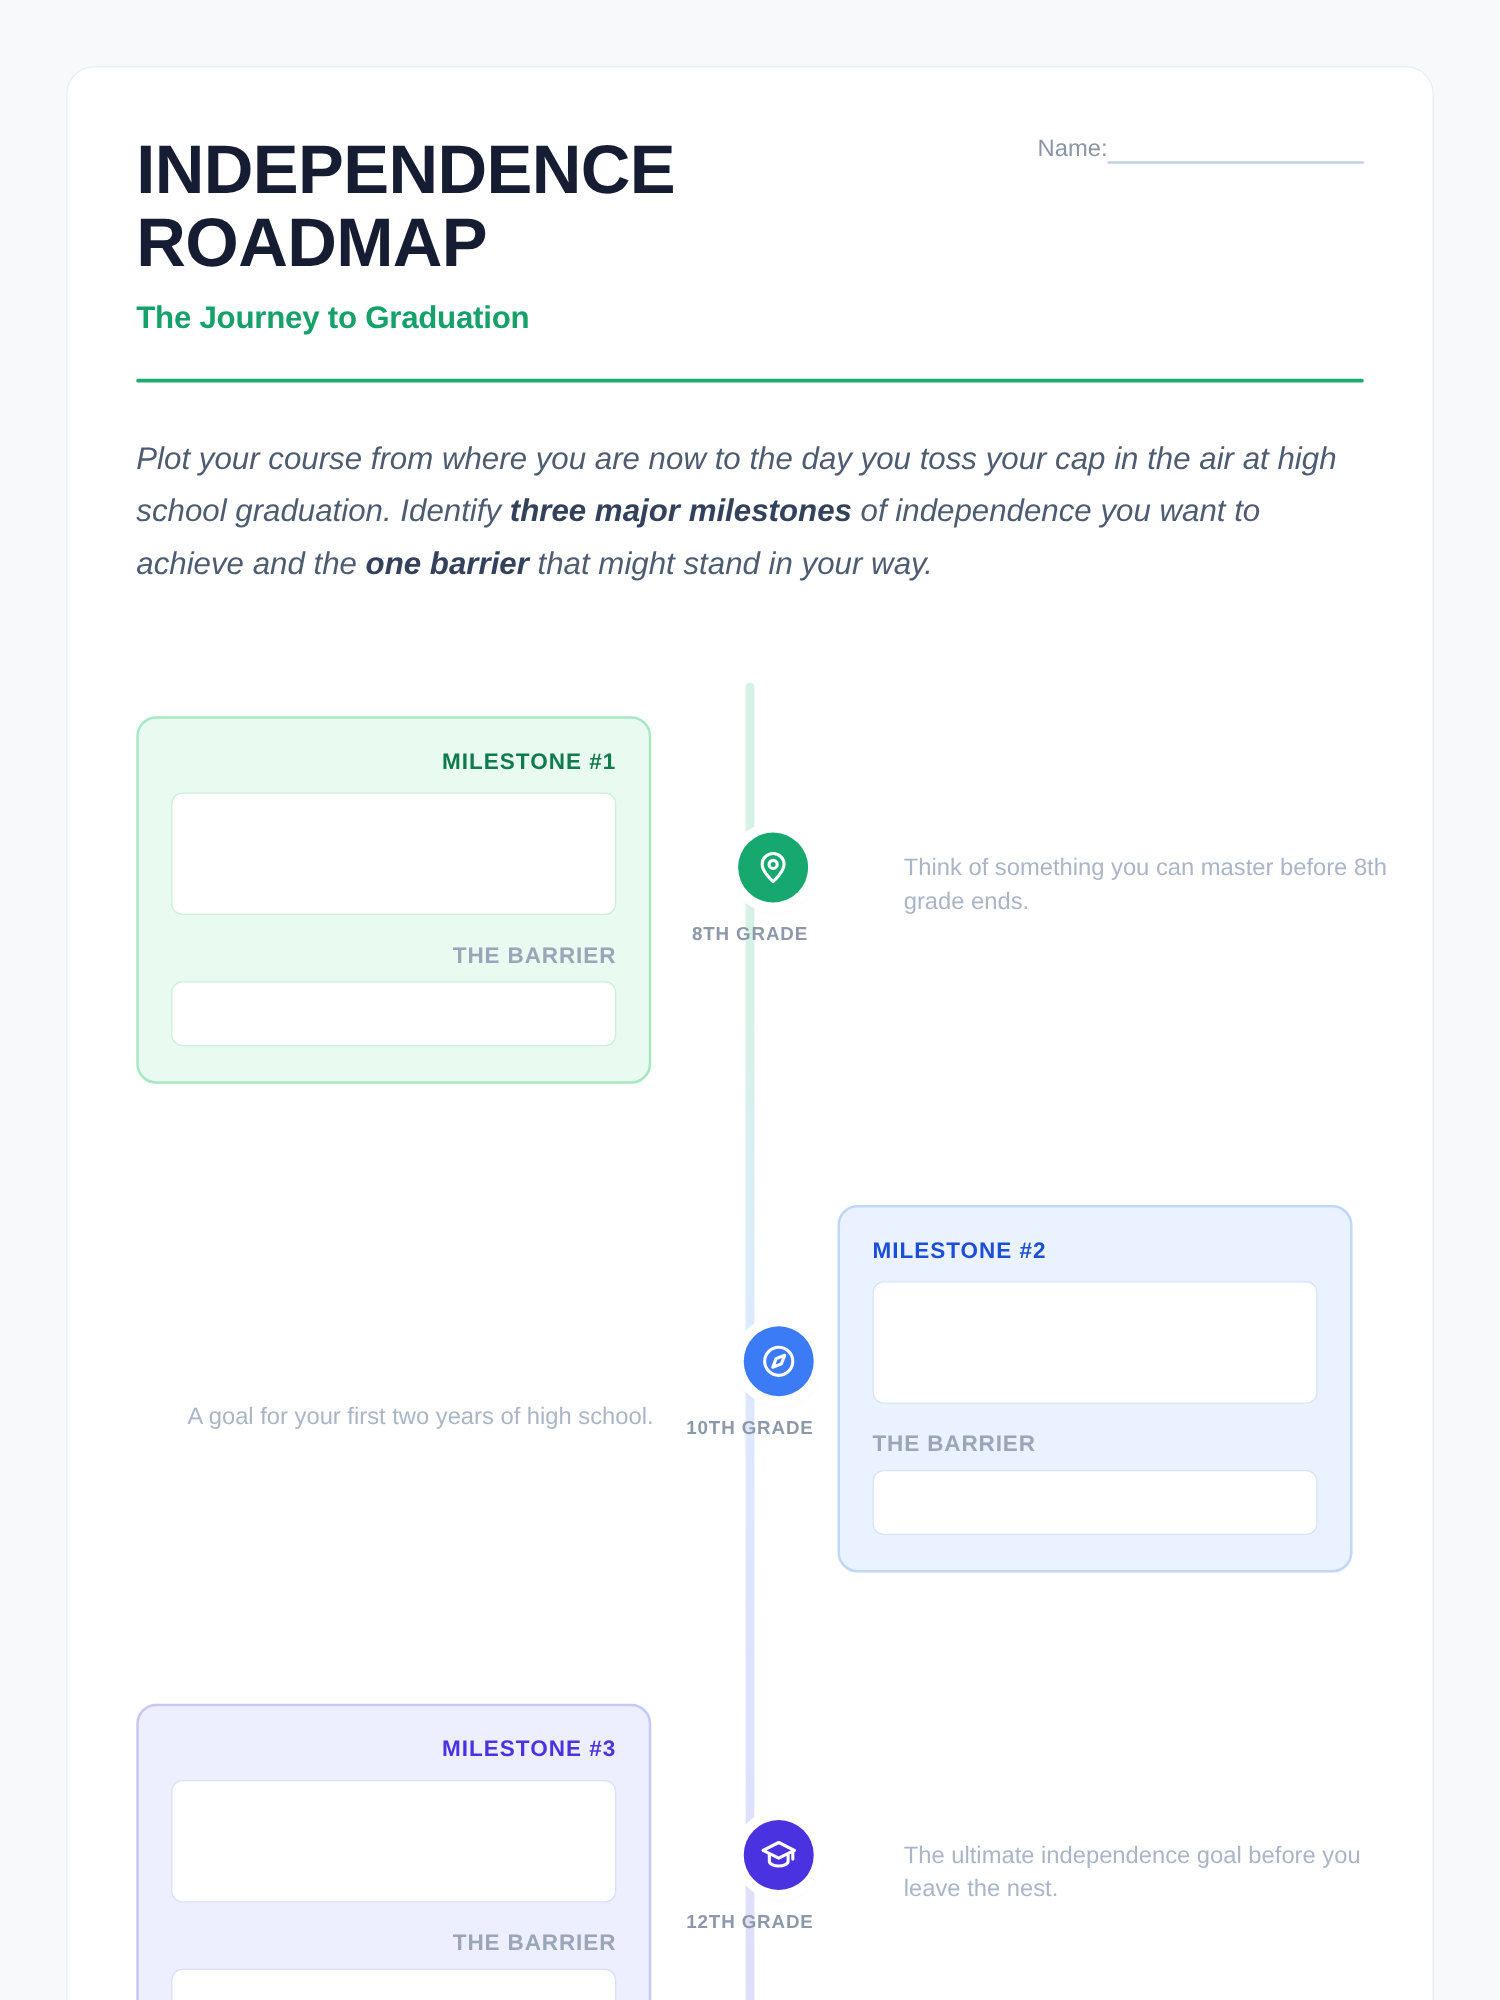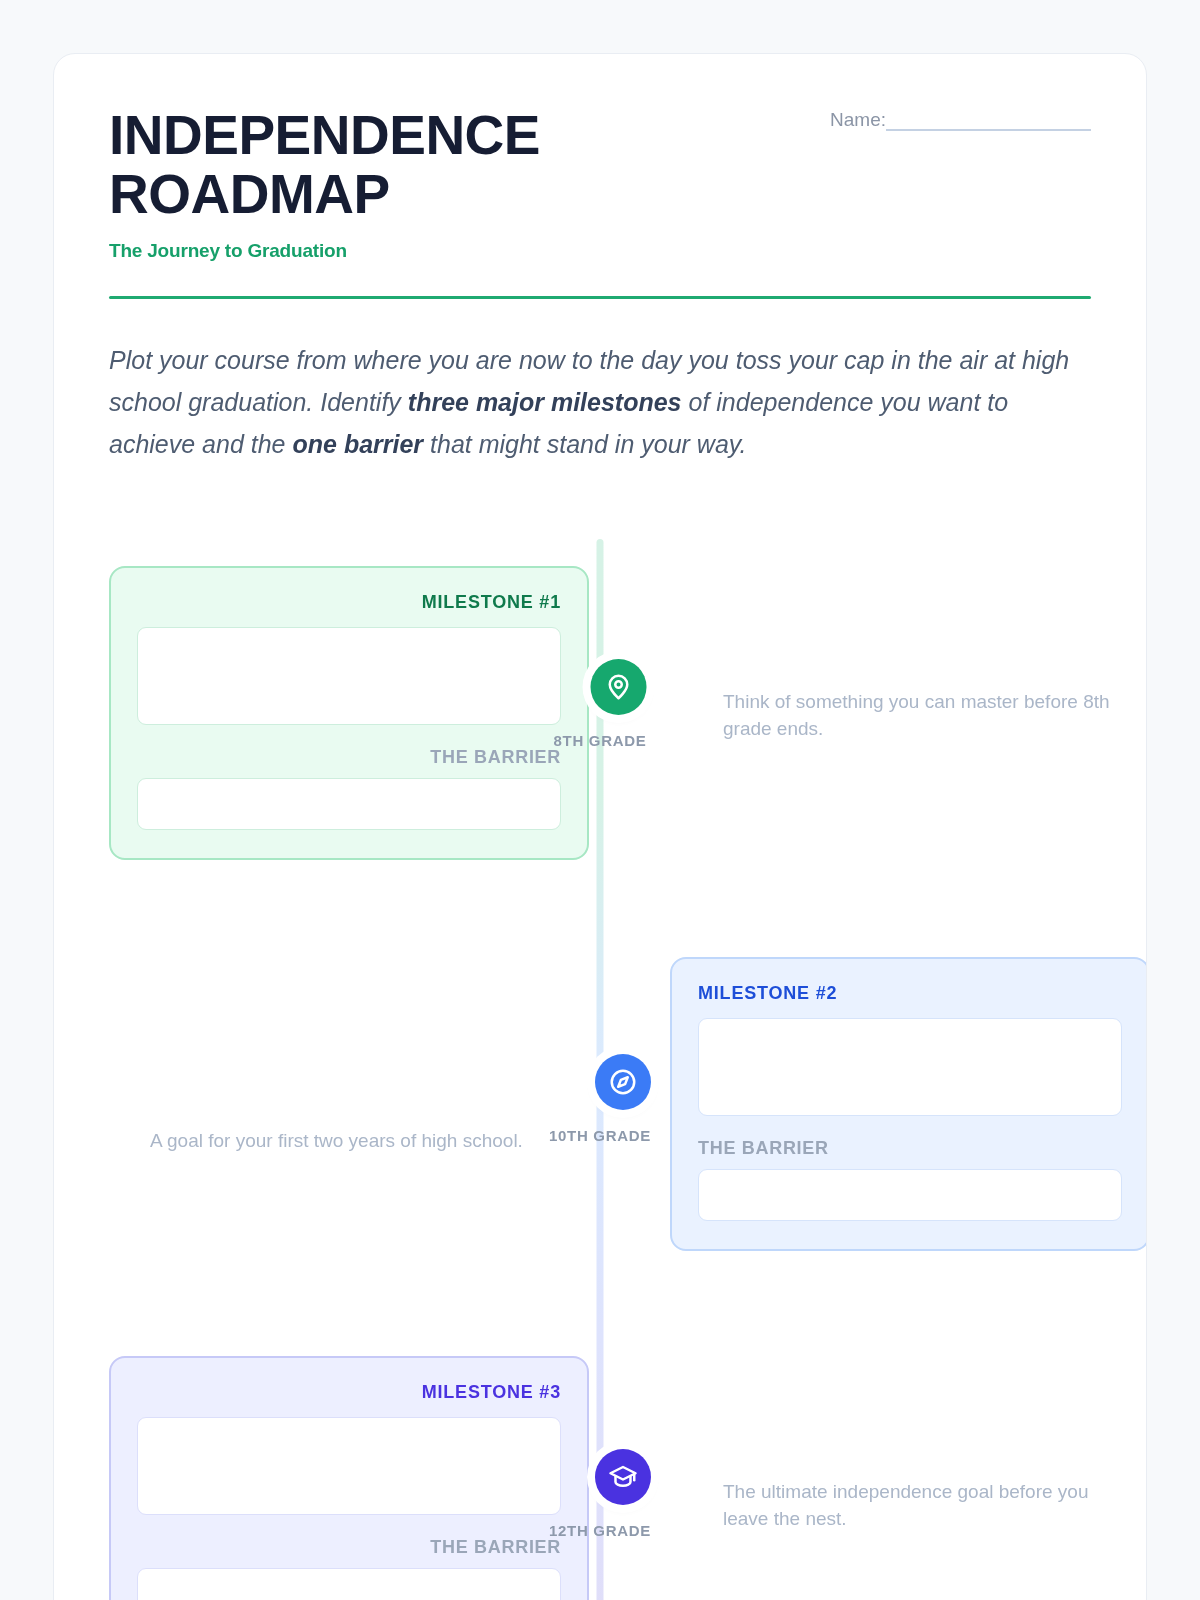--- a/index.html
+++ b/index.html
@@ -39,21 +39,21 @@
     font-size: 55px;
     font-weight: 700;
     line-height: 1.07;
     letter-spacing: -0.5px;
     color: #161d33;
     max-width: 620px;
   }
 
   .subtitle {
     margin-top: 16px;
-    font-size: 19px;
+    font-size: 25px;
     font-weight: 700;
     color: #16a06a;
     letter-spacing: -0.2px;
   }
 
   .rule {
     margin-top: 34px;
     height: 3px;
     background: #1faa71;
     border-radius: 2px;
@@ -145,33 +145,33 @@
     font-size: 15px;
     font-weight: 700;
     letter-spacing: 0.7px;
     color: #8d99ab;
     white-space: nowrap;
   }
 
   
   .hint {
     position: absolute;
-    top: 29px;
+    top: 15px;
     width: 400px;
     font-size: 19px;
     line-height: 1.45;
     color: #aab6c8;
   }
   .hint-right { left: 614px; text-align: left; }
   .hint-left  { left: 0px; width: 455px; text-align: center; margin-top: 44px; }
 
   
   .card {
     position: absolute;
-    width: 480px;
+    width: 412px;
     border-radius: 16px;
     padding: 24px 26px 28px;
   }
   .card-left  { left: 0px; }
   .card-right { left: 561px; }
 
   .card-1 { top: -93px;  background: #e9fbf1; border: 2px solid #a7e7c4; text-align: right; }
   .card-2 { top: -97px;  background: #eaf2ff; border: 2px solid #bfd7fb; text-align: left; }
   .card-3 { top: -93px;  background: #edefff; border: 2px solid #c6c9f7; text-align: right; }
 

